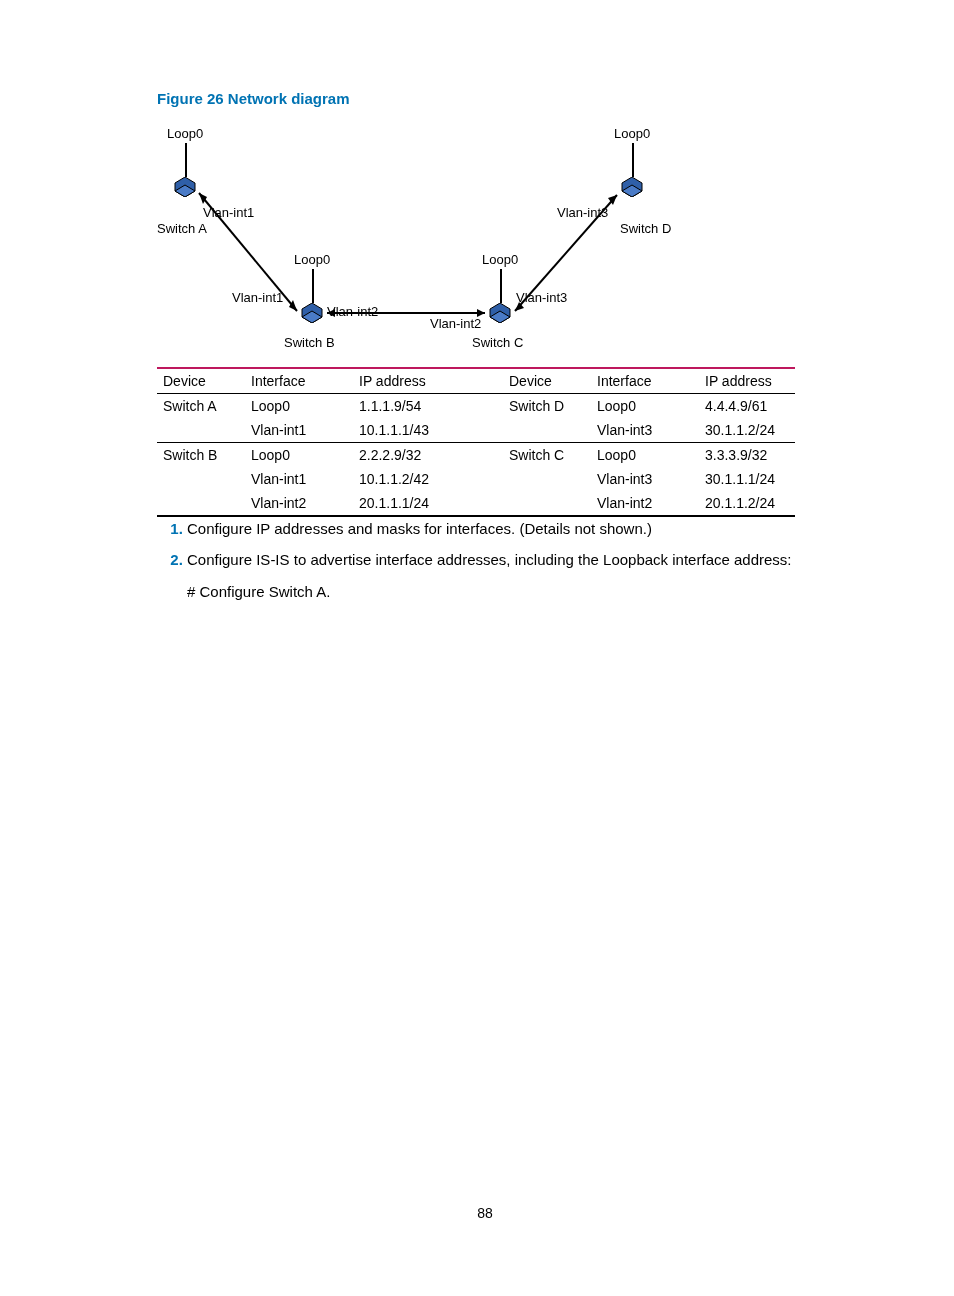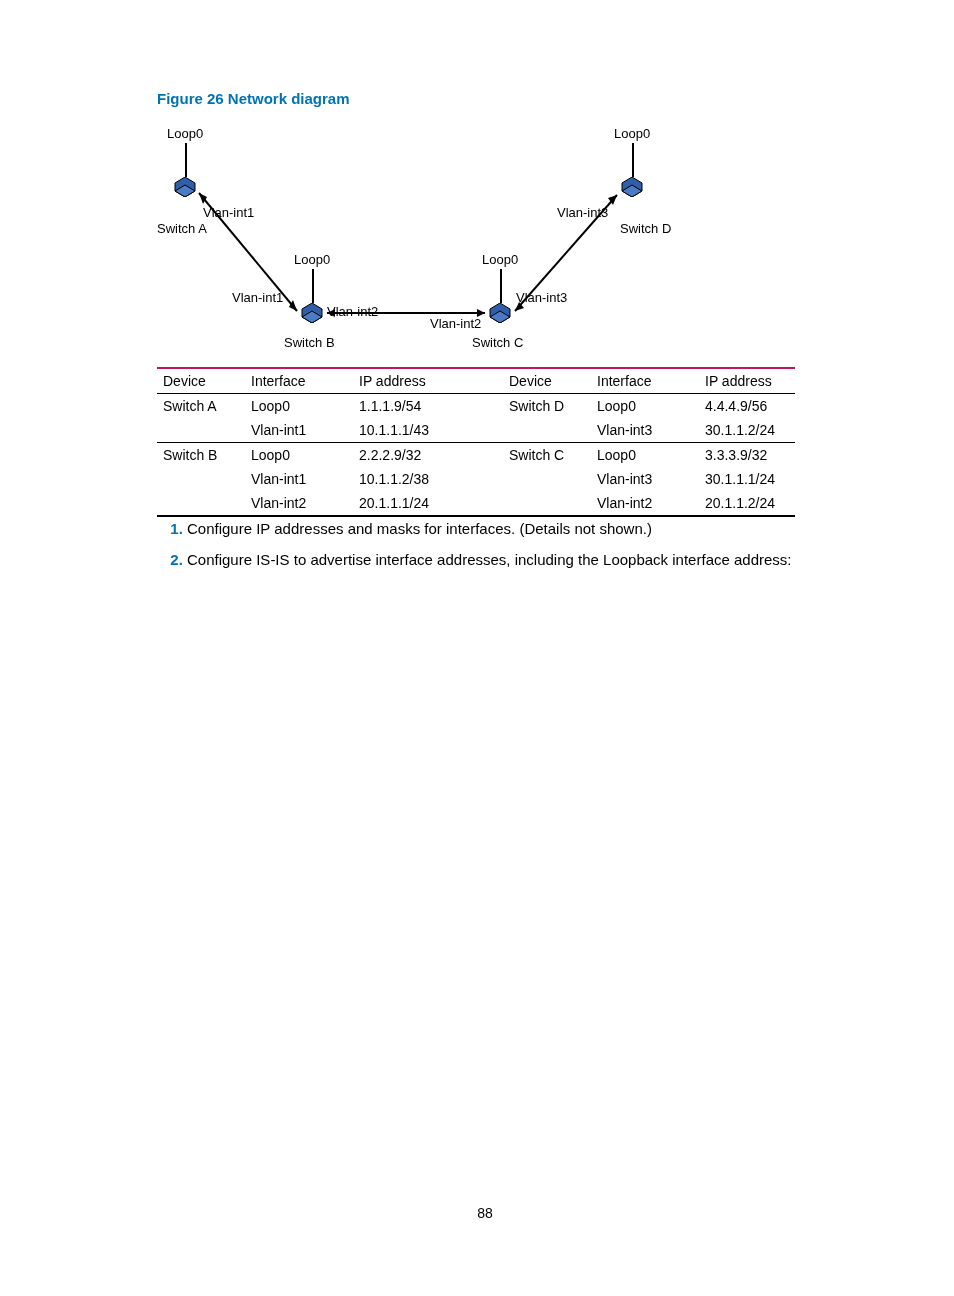--- a/index.html
+++ b/index.html
@@ -192,42 +192,42 @@
         <th>IP address</th>
       </tr>
     </thead>
     <tbody>
       <tr>
         <td>Switch A</td>
         <td>Loop0</td>
         <td>1.1.1.9/54</td>
         <td>Switch D</td>
         <td>Loop0</td>
-        <td>4.4.4.9/56</td>
+        <td>4.4.4.9/61</td>
       </tr>
       <tr>
         <td></td>
         <td>Vlan-int1</td>
         <td>10.1.1.1/43</td>
         <td></td>
         <td>Vlan-int3</td>
         <td>30.1.1.2/24</td>
       </tr>
       <tr class="sep">
         <td>Switch B</td>
         <td>Loop0</td>
         <td>2.2.2.9/32</td>
         <td>Switch C</td>
         <td>Loop0</td>
         <td>3.3.3.9/32</td>
       </tr>
       <tr>
         <td></td>
         <td>Vlan-int1</td>
-        <td>10.1.1.2/38</td>
+        <td>10.1.1.2/42</td>
         <td></td>
         <td>Vlan-int3</td>
         <td>30.1.1.1/24</td>
       </tr>
       <tr class="last">
         <td></td>
         <td>Vlan-int2</td>
         <td>20.1.1.1/24</td>
         <td></td>
         <td>Vlan-int2</td>
@@ -236,18 +236,19 @@
     </tbody>
   </table>
 
 
   <ol class="steps">
     <li>
       <span>Configure IP addresses and masks for interfaces. (Details not shown.)</span>
     </li>
     <li>
       <span>Configure IS-IS to advertise interface addresses, including the Loopback interface address:</span>
+      <div class="sub"># Configure Switch A.</div>
     </li>
   </ol>
 
 </div>
 
 <div class="pagenum">88</div>
 
 </body></html>

